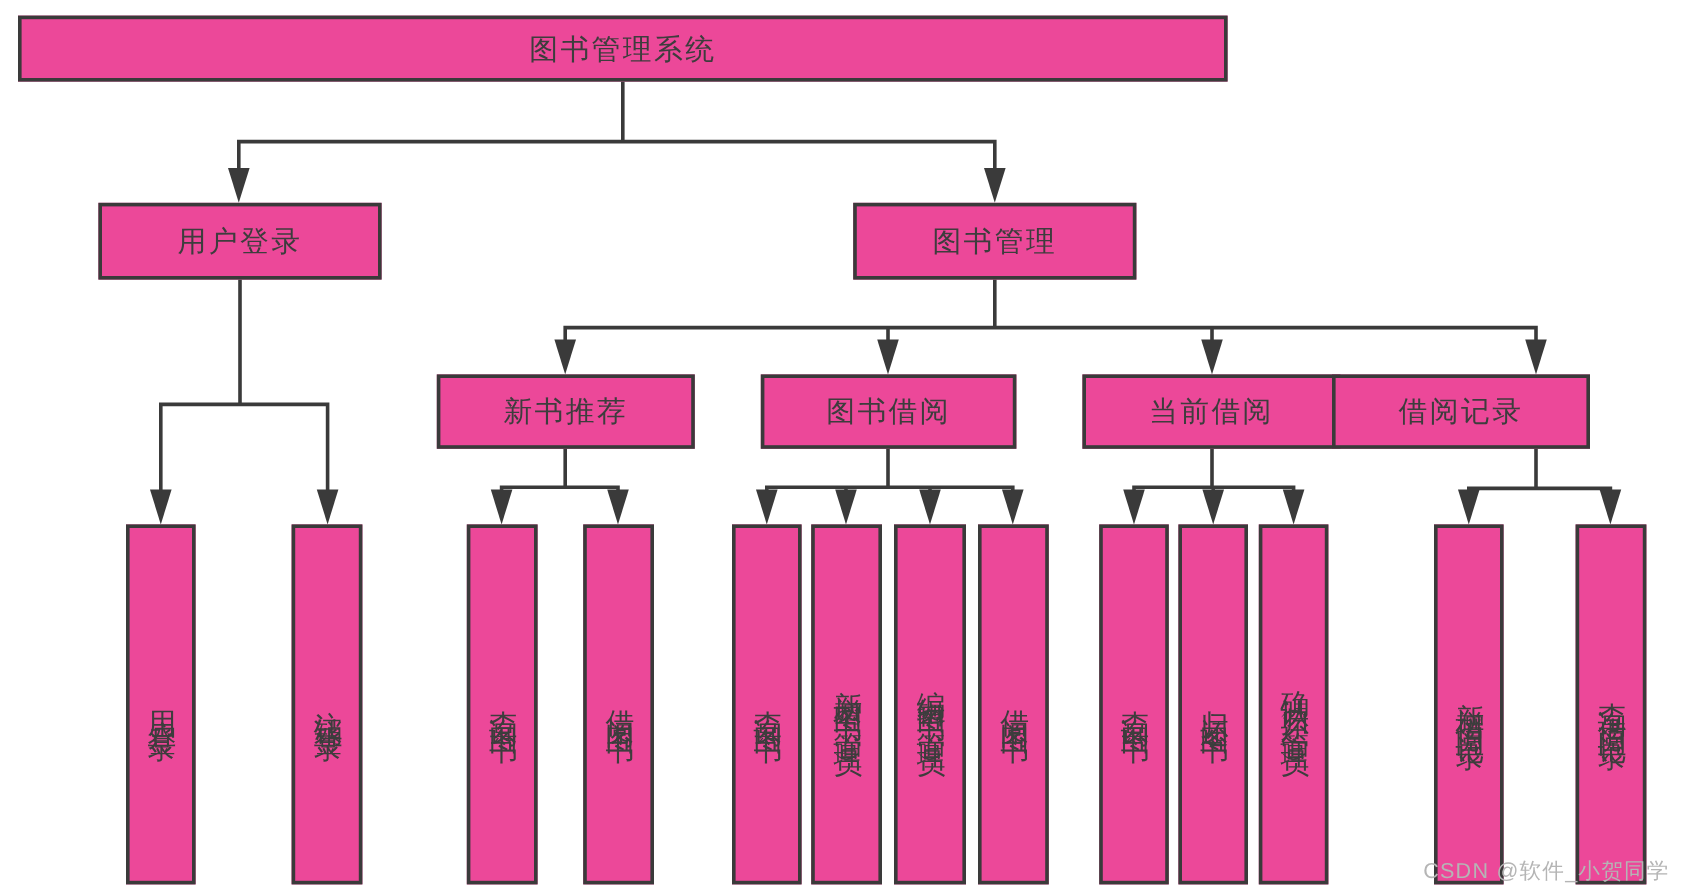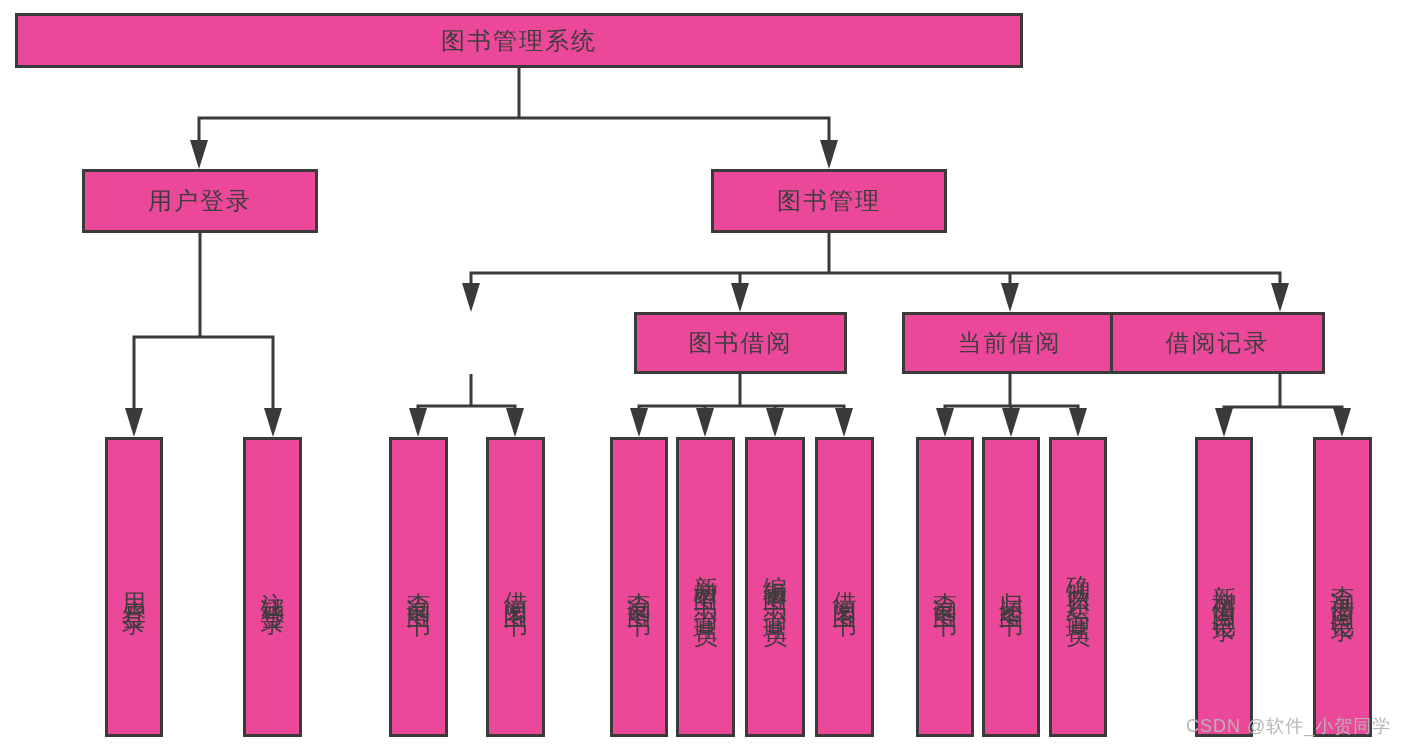--- a/index.html
+++ b/index.html
@@ -106,20 +106,23 @@
     <span class="lbl">图书管理系统</span>
   </div>
 
   <div class="node h" style="left:82px;top:169px;width:236px;height:64px">
     <span class="lbl">用户登录</span>
   </div>
   <div class="node h" style="left:711px;top:169px;width:236px;height:64px">
     <span class="lbl">图书管理</span>
   </div>
 
+  <div class="node h" style="left:364px;top:312px;width:215px;height:62px">
+    <span class="lbl">新书推荐</span>
+  </div>
   <div class="node h" style="left:634px;top:312px;width:213px;height:62px">
     <span class="lbl">图书借阅</span>
   </div>
   <div class="node h" style="left:902px;top:312px;width:215px;height:62px">
     <span class="lbl">当前借阅</span>
   </div>
   <div class="node h" style="left:1110px;top:312px;width:215px;height:62px">
     <span class="lbl">借阅记录</span>
   </div>
 

